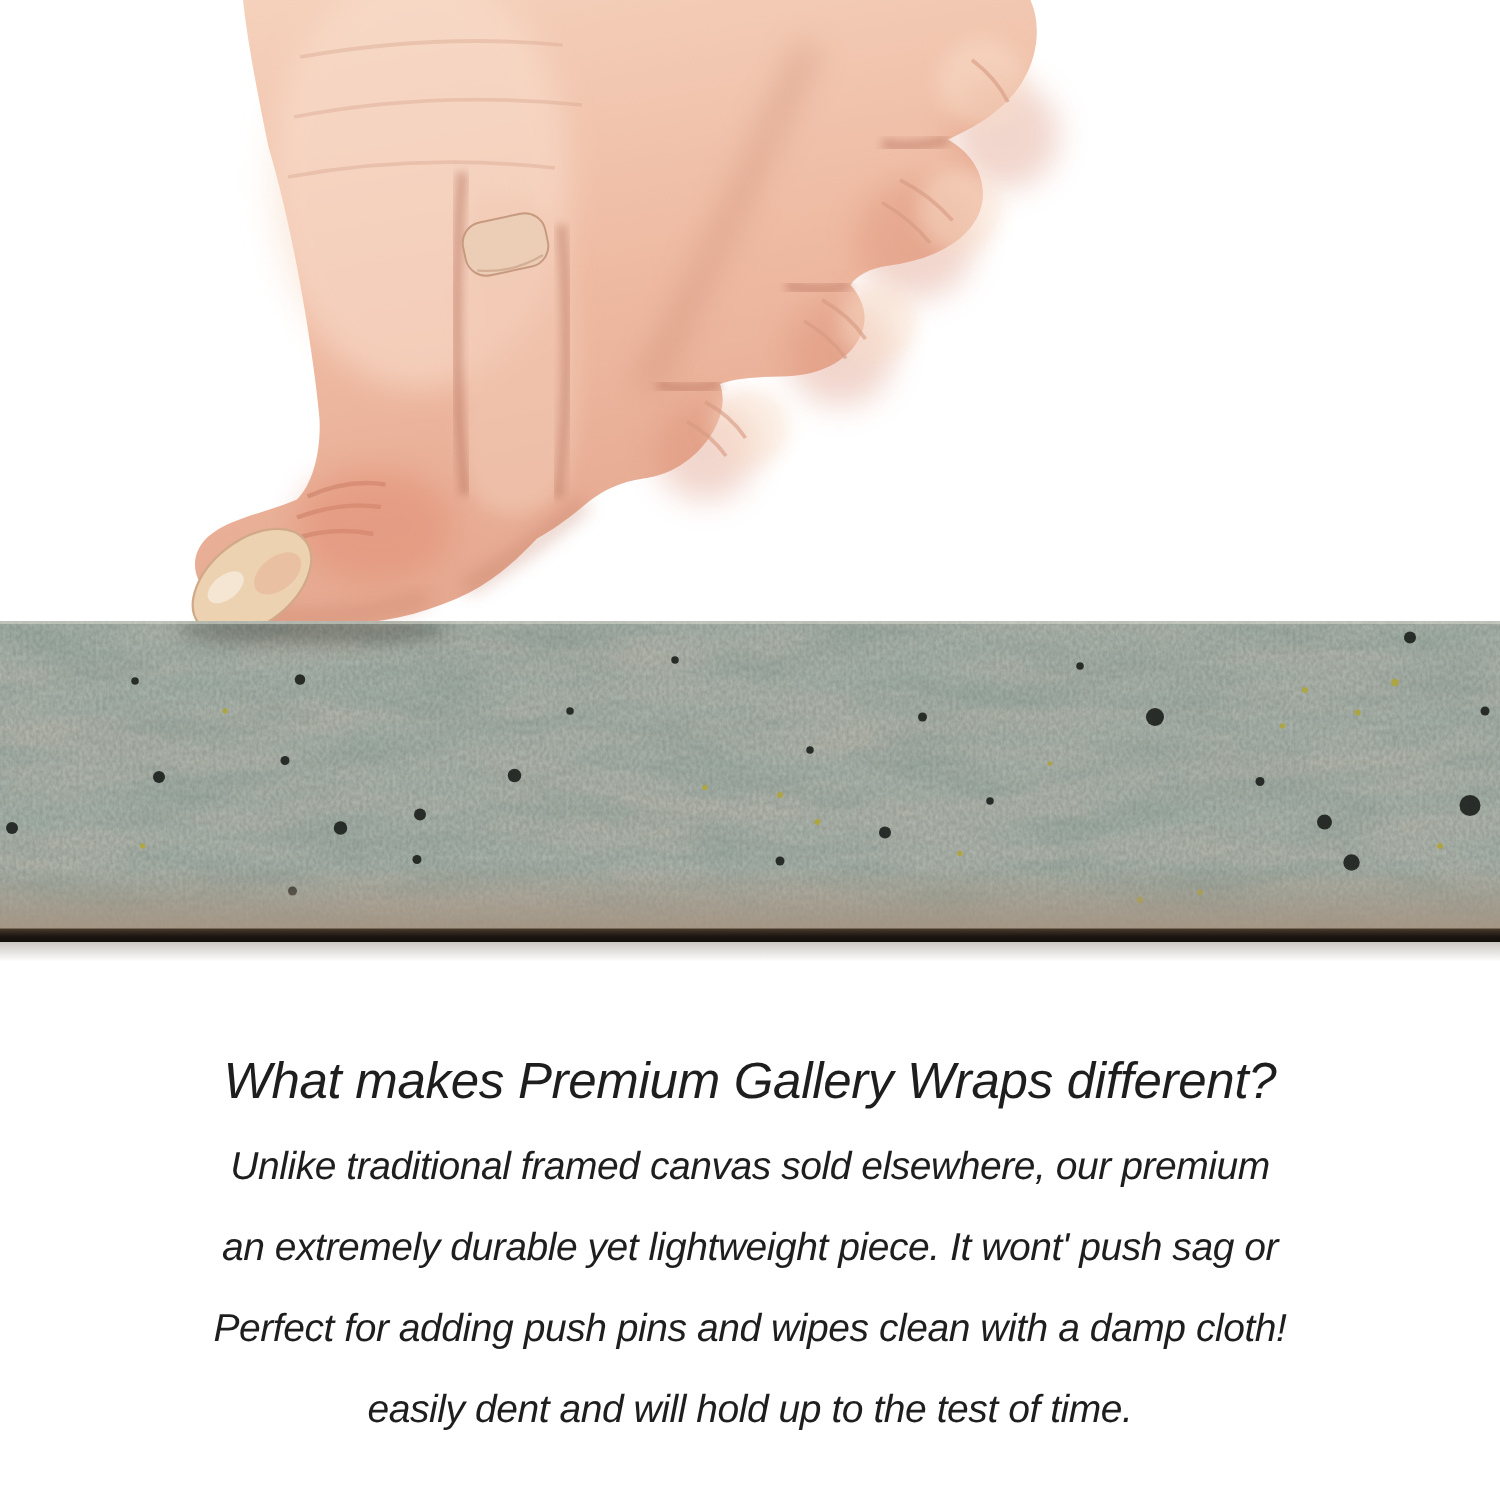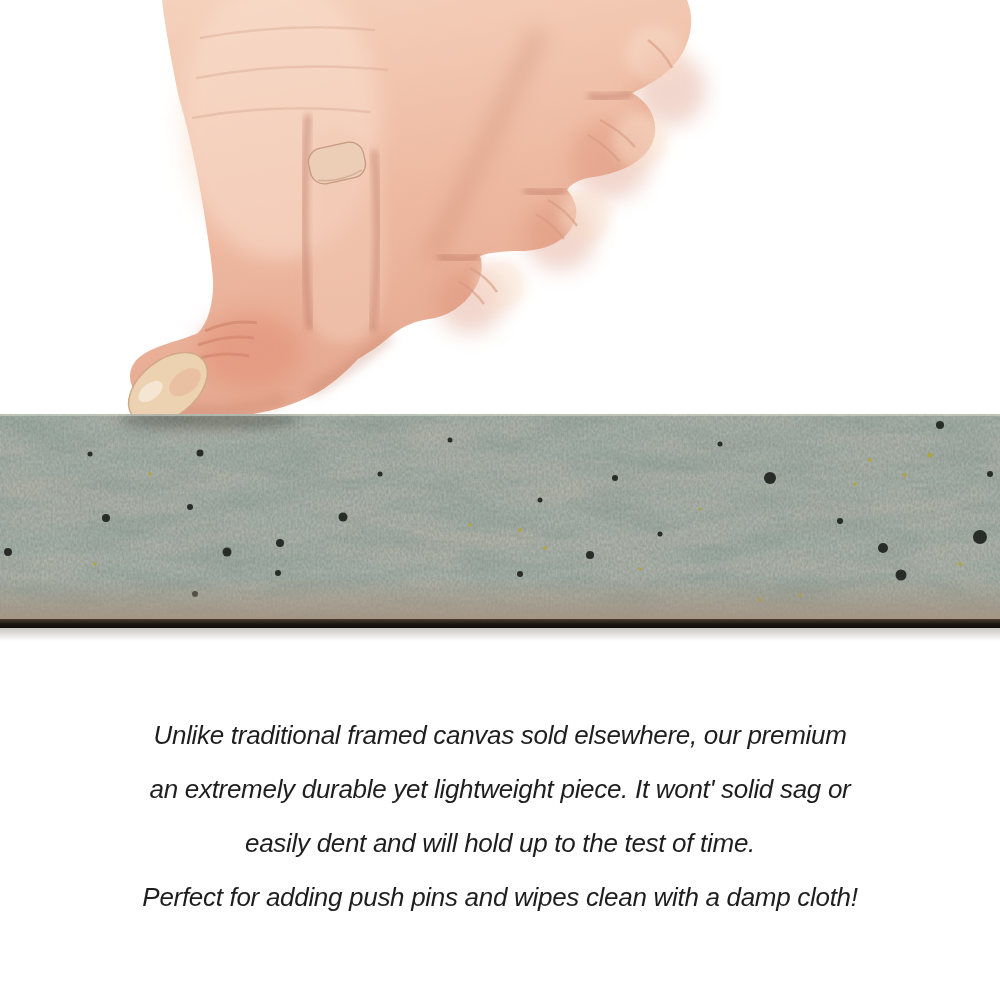--- a/index.html
+++ b/index.html
@@ -218,19 +218,20 @@
           <circle cx="960" cy="150" r="2"></circle>
       </g>
     </svg>
     <div class="top-light"></div>
     <div class="band"></div>
     <div class="dark-edge"></div>
   </div>
   <div class="strip-shadow"></div>
 
   <div class="info">
+    <h2>What makes Premium Gallery Wraps different?</h2>
     <p>Unlike traditional framed canvas sold elsewhere, our premium</p>
-    <p>an extremely durable yet lightweight piece. It wont' solid sag or</p>
+    <p>an extremely durable yet lightweight piece. It wont' push sag or</p>
+    <p>Perfect for adding push pins and wipes clean with a damp cloth!</p>
     <p>easily dent and will hold up to the test of time.</p>
-    <p>Perfect for adding push pins and wipes clean with a damp cloth!</p>
   </div>
 
 </div>
 
 </body></html>

